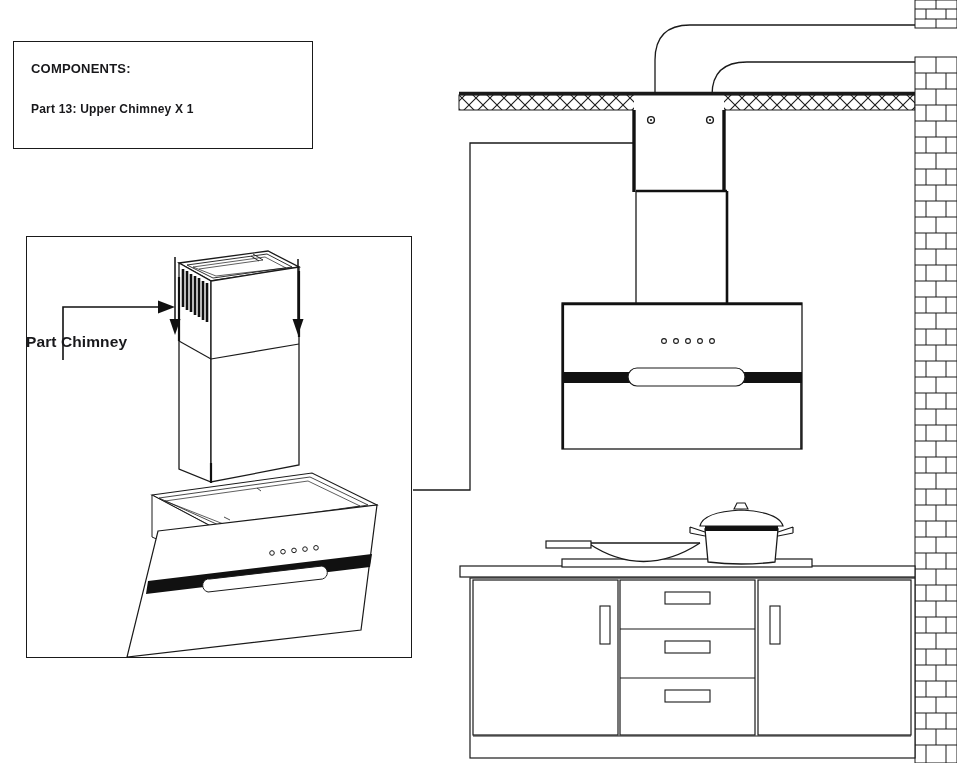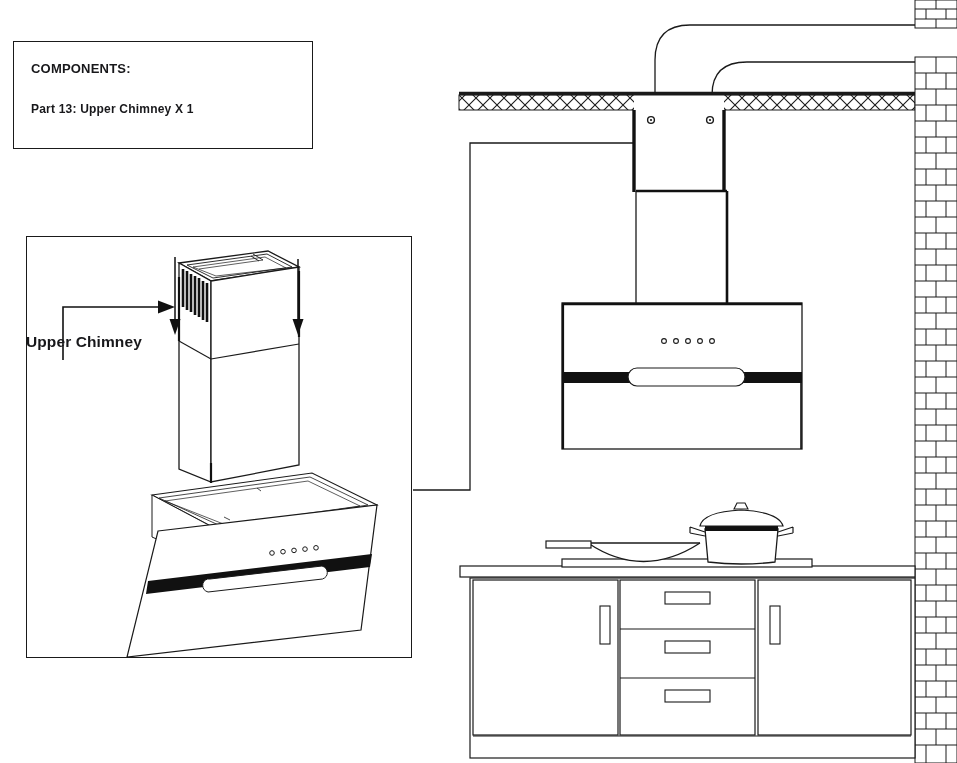--- a/index.html
+++ b/index.html
@@ -154,21 +154,21 @@
 
         <g stroke="#111111" stroke-width="2.2">
           <path d="M 152,40 L 152,104"></path>
           <path d="M 272,34 L 272,100"></path>
           <path d="M 184,226 L 184,246"></path>
         </g>
       </g>
     </svg>
   </div>
 
-  <div id="upper-chimney-label">Upper Chimney</div>
+  <div id="upper-chimney-label">Part Chimney</div>
 
   <svg id="connector-svg" width="957" height="763" viewBox="0 0 957 763" style="position:absolute;left:0;top:0;pointer-events:none;">
     <path d="M 413,490 L 470,490 L 470,143 L 634,143" fill="none" stroke="#1a1a1a" stroke-width="1.3"></path>
   </svg>
 
   <svg id="install-svg" width="957" height="763" viewBox="0 0 957 763" style="position:absolute;left:0;top:0;">
 
     <defs>
 
       <pattern id="ceilingHatch" width="14" height="14" patternUnits="userSpaceOnUse">

